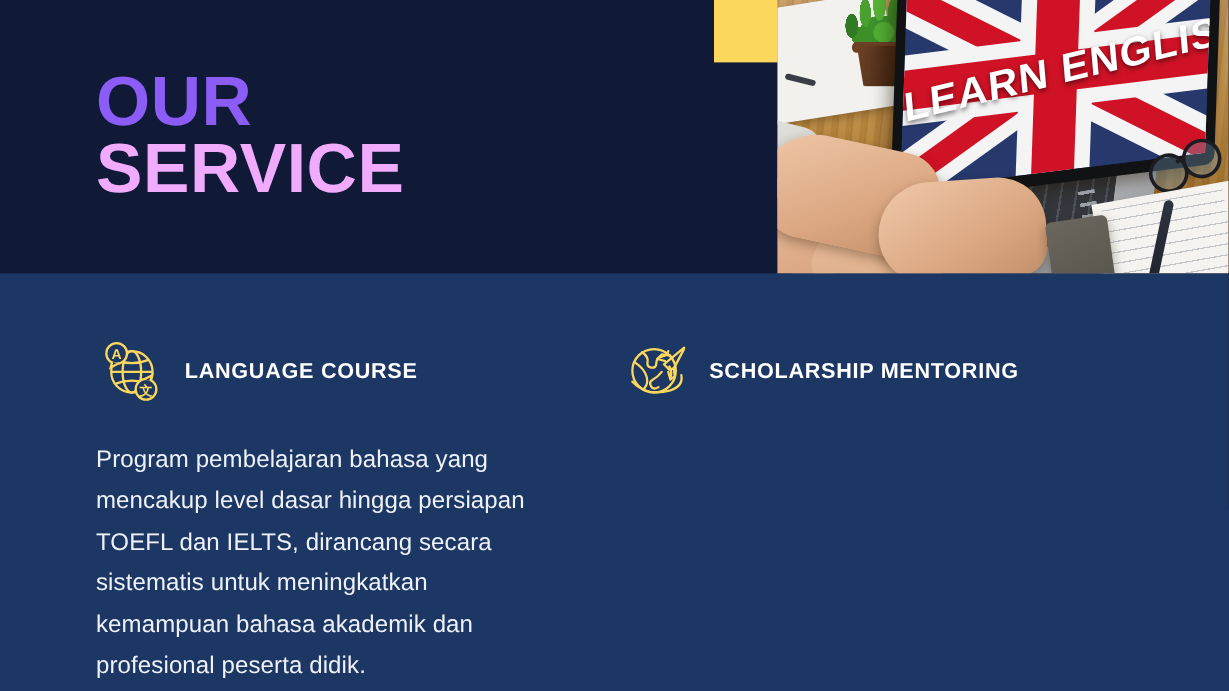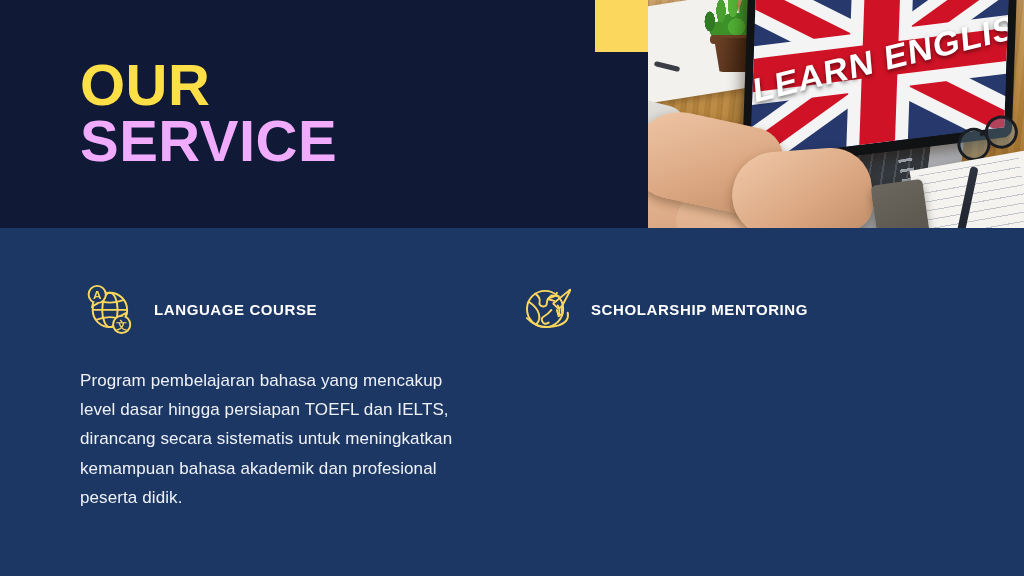--- a/index.html
+++ b/index.html
@@ -41,21 +41,21 @@
     top: 57px;
     line-height: 0.97;
     letter-spacing: -0.5px;
   }
   .title-line {
     display: block;
     font-size: 58px;
     font-weight: 700;
     letter-spacing: 0.5px;
   }
-  .title-line.accent { color: #fde047; }
+  .title-line.accent { color: #8b5cf6; }
   .title-line.plain  { color: #f0abfc; }
 
   
   .photo {
     position: absolute;
     left: 648px;
     top: 0;
     width: 376px;
     height: 228px;
     overflow: hidden;
@@ -301,27 +301,27 @@
   .card-inner-right { padding: 52px 26px 0 0; margin-left: 9px; }
   .card-head {
     display: flex;
     align-items: center;
     gap: 16px;
     margin-bottom: 28px;
   }
   .svc-icon { flex: 0 0 auto; display:block; }
   .card-title {
     color: #ffffff;
-    font-size: 15px;
+    font-size: 18px;
     font-weight: 700;
     letter-spacing: 0.6px;
   }
   .card-body {
     color: #eef2f8;
-    font-size: 17px;
+    font-size: 20px;
     line-height: 1.72;
     letter-spacing: 0.1px;
     max-width: 400px;
   }
   .card-body.wide { max-width: 468px; }
   .card-body em { font-style: italic; }
 </style>
 </head>
 <body>
 

